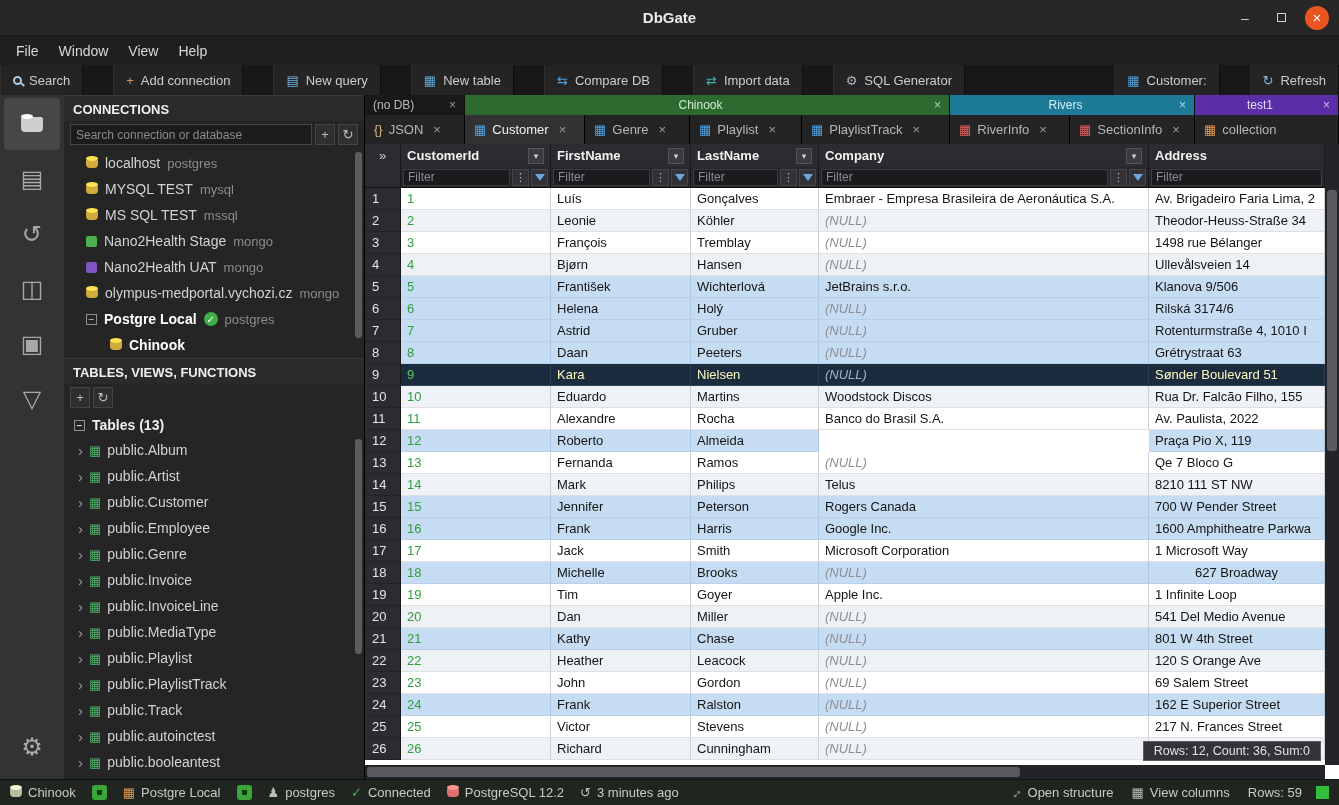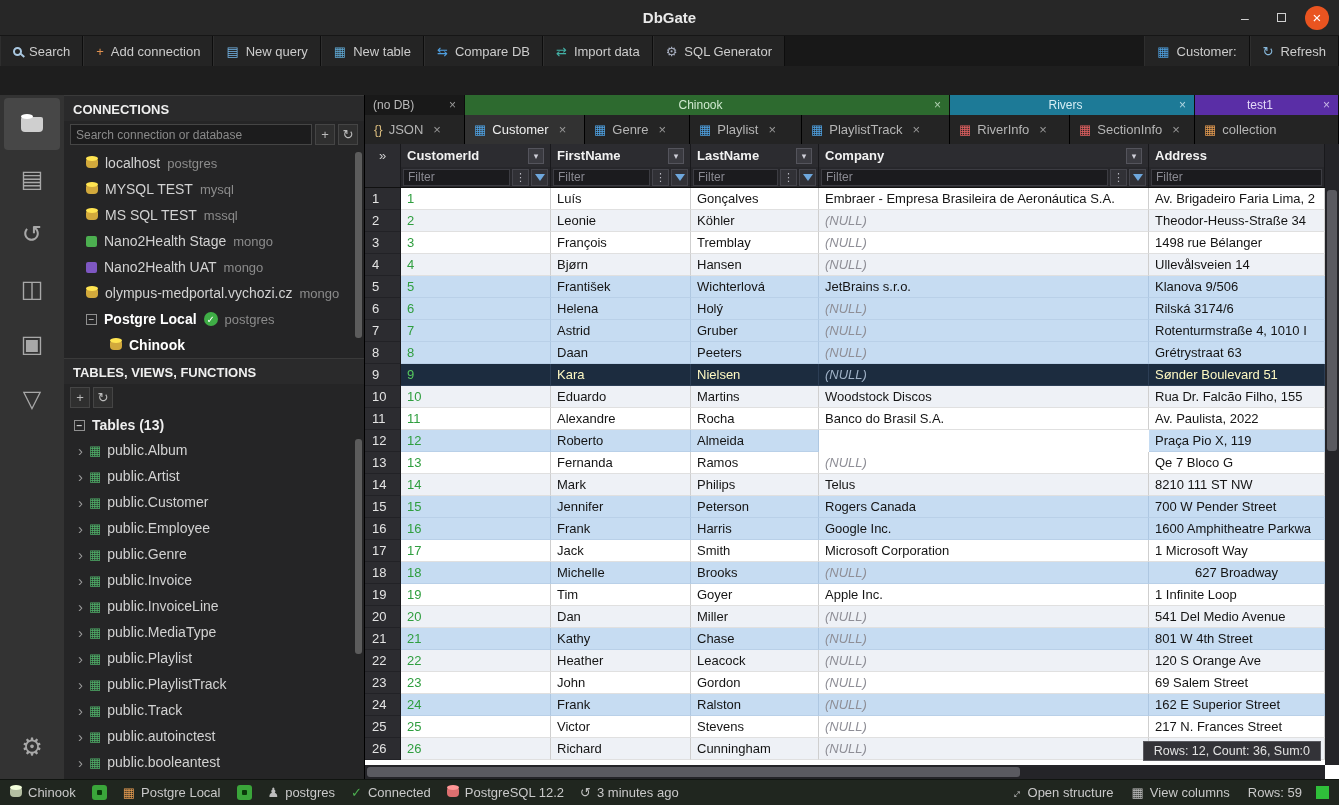--- a/index.html
+++ b/index.html
@@ -14,21 +14,21 @@
   .win-btn{width:24px;height:24px;border-radius:50%;display:flex;align-items:center;justify-content:center;color:#d0d0d0;font-size:14px;cursor:default;}
   .win-btn.close{background:#e95420;color:#fff;font-size:15px;}
   .max-glyph{width:9px;height:9px;border:1px solid #d0d0d0;display:inline-block;}
 
   
   .menubar{height:29px;background:#1f1f1f;display:flex;align-items:center;padding:0 6px;}
   .menu-item{color:#d8d8d8;font-size:14px;padding:4px 10px;}
 
   
   .toolbar{height:30px;background:#181818;display:flex;justify-content:space-between;}
-  .tb-group{display:flex;}
+  .tb-group{display:flex;gap:30px;}
   .tb-btn{display:flex;align-items:center;gap:7px;padding:0 12px;font-size:13px;color:#cccccc;background:#242424;border-right:1px solid #0d0d0d;border-left:1px solid #2e2e2e;white-space:nowrap;}
   .gi{display:inline-flex;align-items:center;justify-content:center;font-size:13px;line-height:1;}
 
   
   .icon-db{position:relative;width:12px;height:9px;border-radius:2px 2px 4px 4px;display:inline-block;}
   .icon-db::before{content:"";position:absolute;top:-3px;left:0;width:12px;height:5px;border-radius:50%;background:inherit;filter:brightness(1.35);}
   .icon-sq{width:11px;height:11px;border-radius:2px;display:inline-block;}
   .magnifier{width:9px;height:9px;border:2px solid #a9c7e0;border-radius:50%;display:inline-block;position:relative;}
   .magnifier::after{content:"";position:absolute;width:6px;height:2px;background:#a9c7e0;right:-5px;bottom:-2px;transform:rotate(40deg);}
   .check-badge{width:14px;height:14px;min-width:14px;border-radius:50%;background:#3fae46;color:#fff;font-size:10px;display:inline-flex;align-items:center;justify-content:center;}
@@ -120,20 +120,26 @@
     <div class="title">DbGate</div>
     <div class="win-controls">
       <div class="win-btn">–</div>
       <div class="win-btn">
           <span class="max-glyph"></span>
         </div>
       <div class="win-btn close">×</div>
     </div>
   </div>
 
+  <div class="menubar">
+      <div class="menu-item">File</div>
+      <div class="menu-item">Window</div>
+      <div class="menu-item">View</div>
+      <div class="menu-item">Help</div>
+    </div>
 
   <div class="toolbar">
     <div class="tb-group">
         <div class="tb-btn">
           <span class="magnifier"></span>
           <span>Search</span>
         </div>
         <div class="tb-btn">
           <span class="gi" style="color: rgb(224, 145, 79);">+</span>
           <span>Add connection</span>

